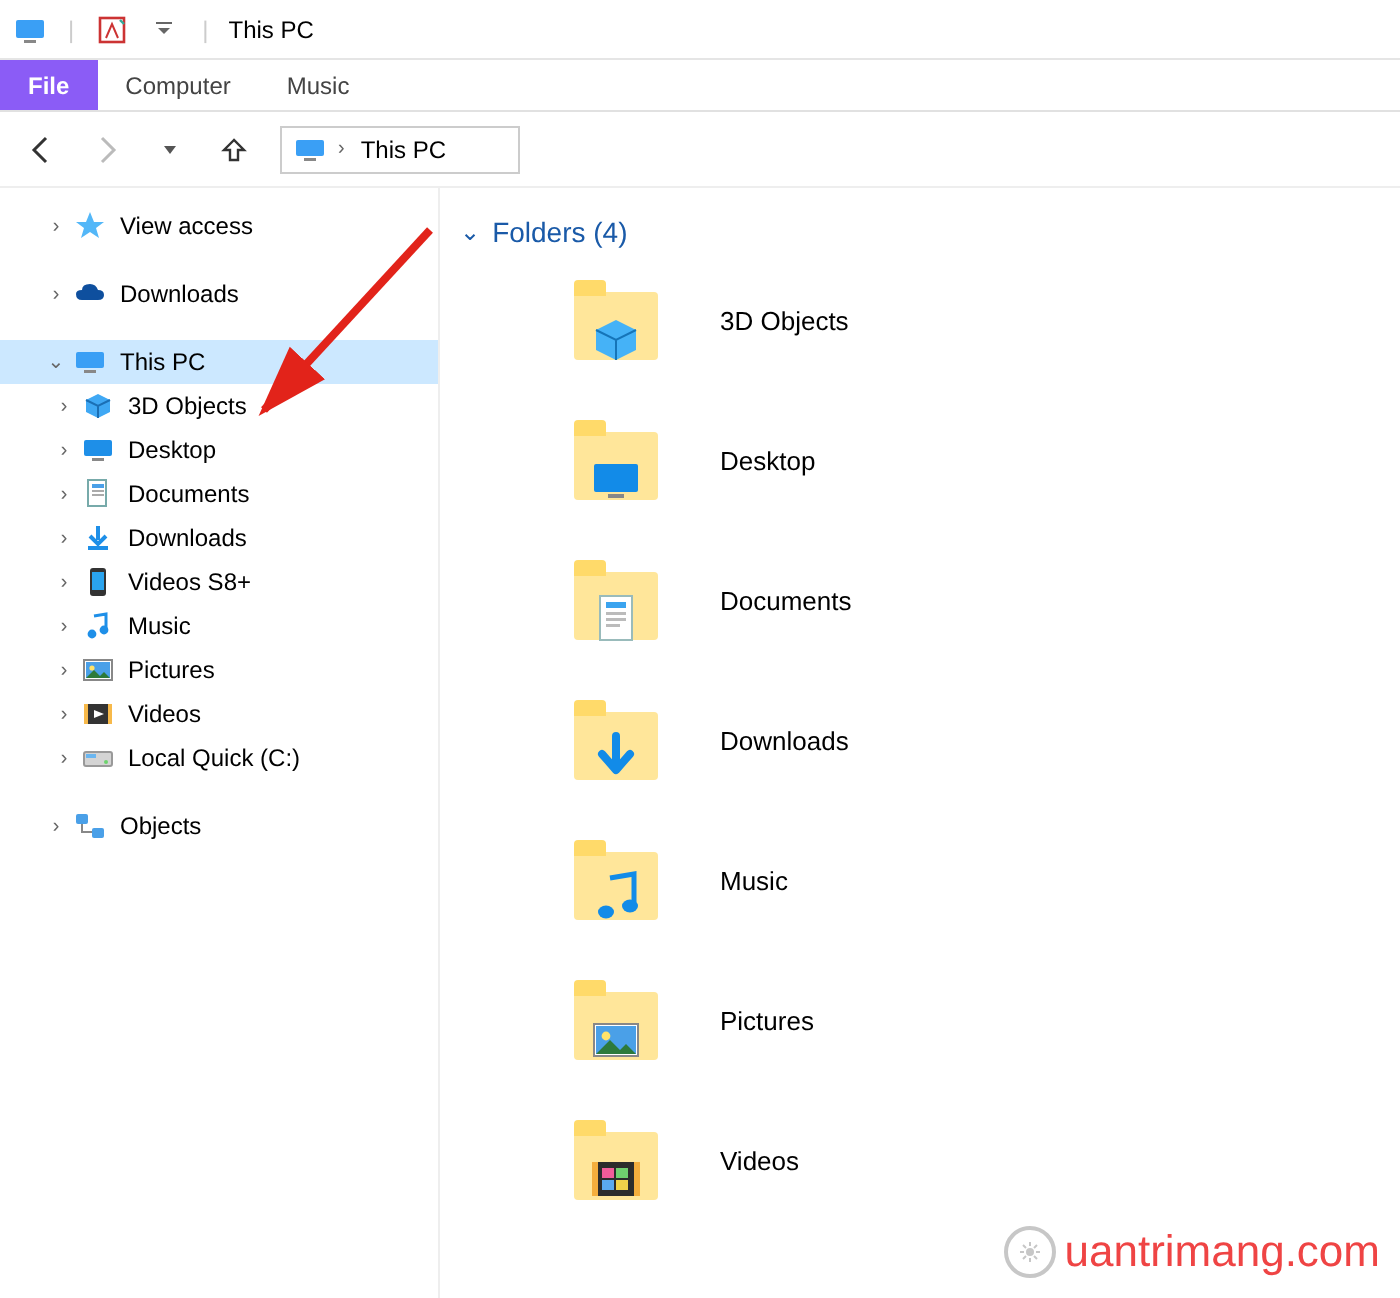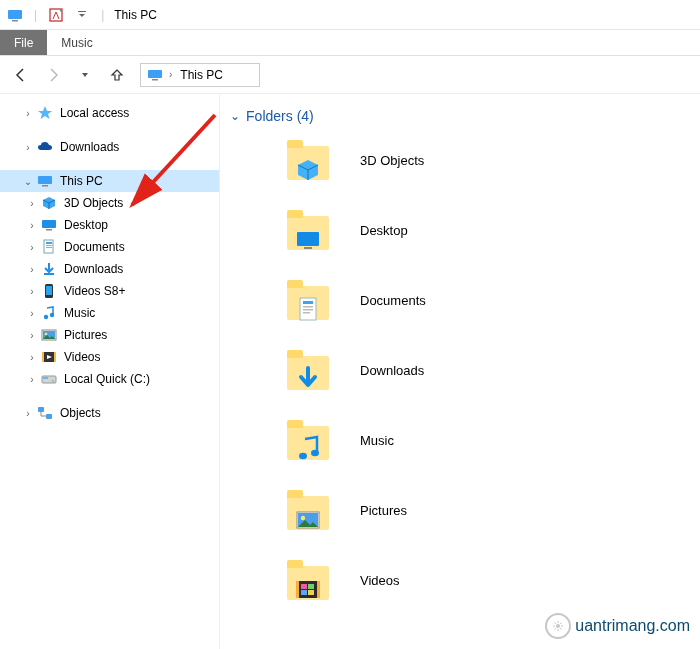--- a/index.html
+++ b/index.html
@@ -8,21 +8,21 @@
   
   .titlebar { height: 30px; display: flex; align-items: center; padding: 0 4px; border-bottom: 1px solid #e5e5e5; gap: 2px; }
   .titlebar .qat { display: flex; align-items: center; gap: 4px; }
   .qat-icon { width: 22px; height: 22px; display: flex; align-items: center; justify-content: center; }
   .titlebar .sep { color: #ccc; margin: 0 4px; }
   .titlebar .title { margin-left: 4px; }
 
   
   .ribbon { height: 26px; display: flex; align-items: stretch; border-bottom: 1px solid #e1e1e1; }
   .ribbon-tab { padding: 0 14px; display: flex; align-items: center; cursor: pointer; color: #444; }
-  .ribbon-tab.file { background: #737373; color: #fff; font-weight: 400; }
+  .ribbon-tab.file { background: #8b5cf6; color: #fff; font-weight: 700; }
 
   
   .navbar { height: 38px; display: flex; align-items: center; padding: 0 8px; gap: 6px; border-bottom: 1px solid #eee; }
   .nav-btn { width: 26px; height: 26px; display: flex; align-items: center; justify-content: center; color: #555; cursor: pointer; border-radius: 2px; }
   .nav-btn.disabled { color: #bbb; cursor: default; }
   .addr { flex: 0 0 auto; display: flex; align-items: center; height: 24px; border: 1px solid #ccc; padding: 0 6px; gap: 6px; min-width: 120px; margin-left:4px;}
   .addr .loc-icon { width: 16px; height: 16px; }
   .addr .crumb { padding: 1px 2px; }
   .addr .sep-caret { color: #666; font-size: 10px; }
 
@@ -55,21 +55,21 @@
   .folder-shape::before { content:""; position:absolute; top:-6px; left:0; width:16px; height:8px; background:#ffda6a; border-radius:2px 2px 0 0; }
 
   
   .overlay { position:absolute; bottom:0; left:6px; width:36px; height:36px; display:flex; align-items:flex-end; justify-content:center; }
   .overlay svg { width: 30px; height: 30px; }
 
   
   .red-arrow { position: absolute; left: 120px; top: 105px; pointer-events: none; }
 
   
-  .watermark { position:absolute; right:10px; bottom:10px; color:#0c4a6e; font-size:16px; display:flex; align-items:center; gap:4px; font-weight:300; pointer-events:none;}
+  .watermark { position:absolute; right:10px; bottom:10px; color:#ef4444; font-size:22px; display:flex; align-items:center; gap:4px; font-weight:300; pointer-events:none;}
   .watermark .circ { width:26px; height:26px; border:2px solid #c7c7c7; border-radius:50%; display:flex; align-items:center; justify-content:center;}
 </style>
 </head>
 <body>
 
 <div class="titlebar">
   <div class="qat">
     <div class="qat-icon">
       <svg width="16" height="16" viewBox="0 0 16 16">
           <rect x="1" y="3" width="14" height="9" fill="#3a9ff5" rx="1"></rect>
@@ -90,20 +90,21 @@
           <path d="M2 4 L5 7 L8 4" fill="#666"></path>
         </svg>
     </div>
     <span class="sep">|</span>
   </div>
   <span class="title">This PC</span>
 </div>
 
 <div class="ribbon">
   <div class="ribbon-tab file">File</div>
+  <div class="ribbon-tab">Computer</div>
   <div class="ribbon-tab">Music</div>
 </div>
 
 <div class="navbar">
   <div class="nav-btn">
     <svg width="16" height="16" viewBox="0 0 16 16">
         <path d="M10 2 L4 8 L10 14" stroke="#333" stroke-width="1.5" fill="none"></path>
       </svg>
   </div>
   <div class="nav-btn disabled">
@@ -137,21 +138,21 @@
   <div class="tree">
 
     <div class="tree-group">
       <div class="tree-item indent-1">
         <span class="chev">›</span>
         <span class="ticon">
           <svg width="16" height="16" viewBox="0 0 16 16">
               <path d="M8 1 L10 6 L15 6 L11 9 L12.5 14 L8 11 L3.5 14 L5 9 L1 6 L6 6 Z" fill="#53b7f8"></path>
             </svg>
         </span>
-        <span>Local access</span>
+        <span>View access</span>
       </div>
     </div>
 
     <div class="tree-group">
       <div class="tree-item indent-1">
         <span class="chev">›</span>
         <span class="ticon">
           <svg width="16" height="16" viewBox="0 0 16 16">
               <path d="M4 11 Q1 11 1 8 Q1 6 4 6 Q4 3 8 3 Q11 3 12 6 Q15 6 15 8.5 Q15 11 12 11 Z" fill="#0e4f9e"></path>
             </svg>

